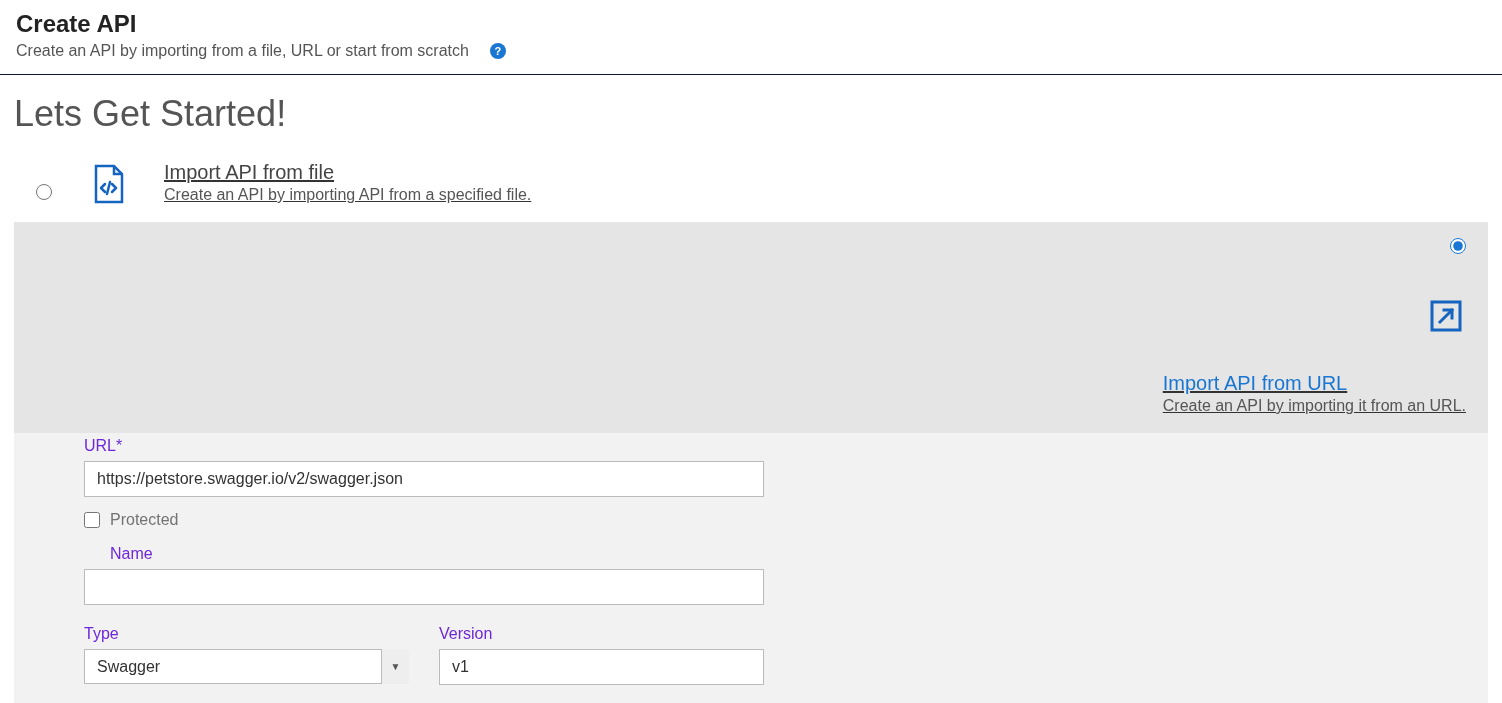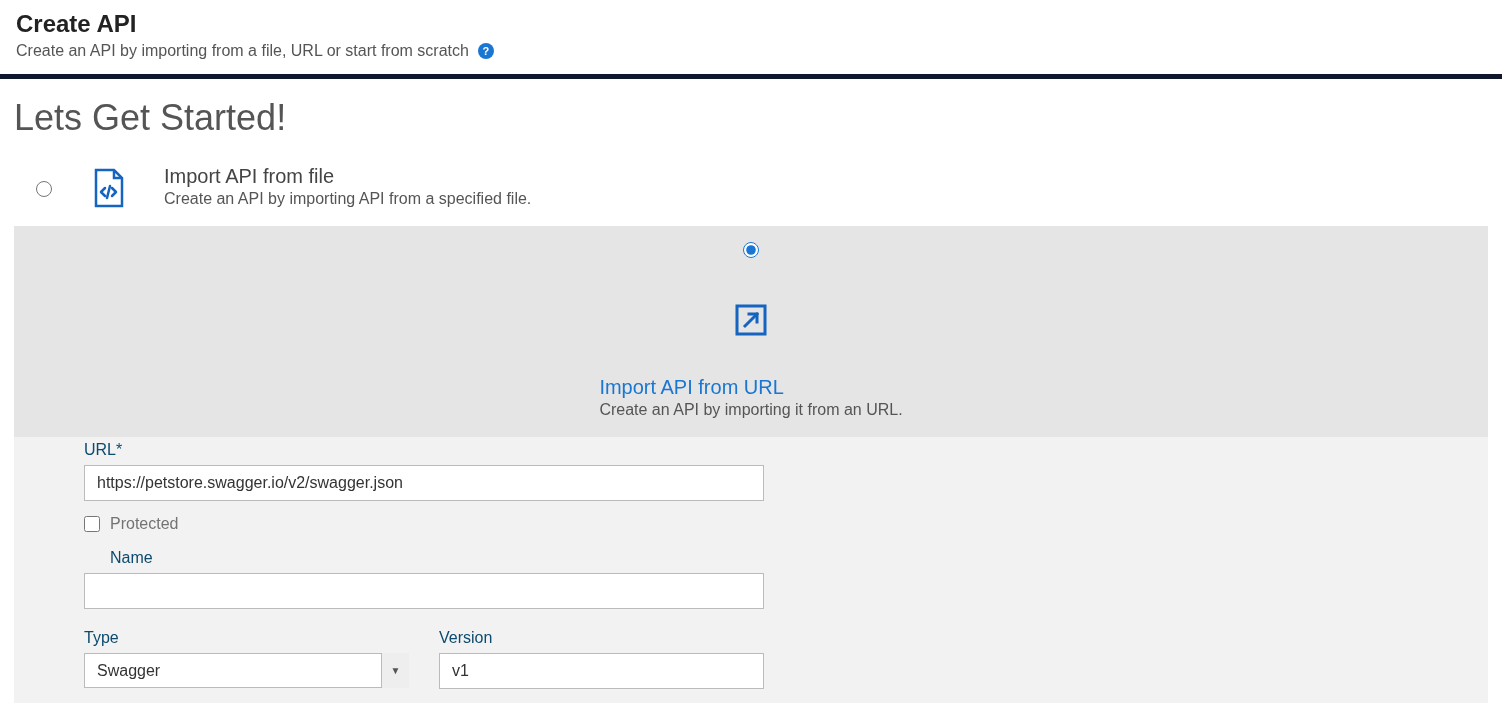--- a/index.html
+++ b/index.html
@@ -8,34 +8,34 @@
       padding: 0;
     }
     body {
       font-family: "Segoe UI", Arial, sans-serif;
       color: #333;
       background: #fff;
       width: 1502px;
     }
     .header {
       padding: 10px 16px 14px 16px;
-      border-bottom: 5px solid #0f172a;
+      border-bottom: 1px solid #0f172a;
     }
     .page-title {
       font-size: 24px;
       font-weight: 700;
       color: #222;
       margin-bottom: 4px;
     }
     .page-subtitle {
       font-size: 16px;
       color: #555;
       display: flex;
       align-items: center;
-      gap: 9px;
+      gap: 21px;
     }
     .help-icon {
       display: inline-flex;
       align-items: center;
       justify-content: center;
       width: 16px;
       height: 16px;
       background: #1976d2;
       color: #fff;
       border-radius: 50%;
@@ -46,23 +46,24 @@
       padding: 18px 14px 0 14px;
     }
     .section-title {
       font-size: 36px;
       font-weight: 300;
       color: #555;
       margin-bottom: 18px;
     }
     .option-row {
       display: flex;
-      align-items: center;
+      align-items: flex-end;
       padding: 8px 22px 18px 22px;
       gap: 36px;
+      text-decoration: underline;
     }
     .option-row.selected {
       background: #e5e5e5;
       flex-direction: column;
     }
     .radio-wrap {
       padding-top: 8px;
     }
     input[type="radio"] {
       width: 16px;
@@ -101,21 +102,21 @@
       padding-left: 48px;
     }
     .col-left {
       width: 680px;
     }
     .col-right {
       width: 680px;
     }
     .field-label {
       font-size: 16px;
-      color: #0c4a6e;
+      color: #6d28d9;
       margin-bottom: 6px;
       margin-top: 4px;
       display: block;
     }
     input[type="text"], select, textarea {
       font-family: inherit;
       font-size: 16px;
       padding: 8px 12px;
       border: 1px solid #bbb;
       background: #fff;

